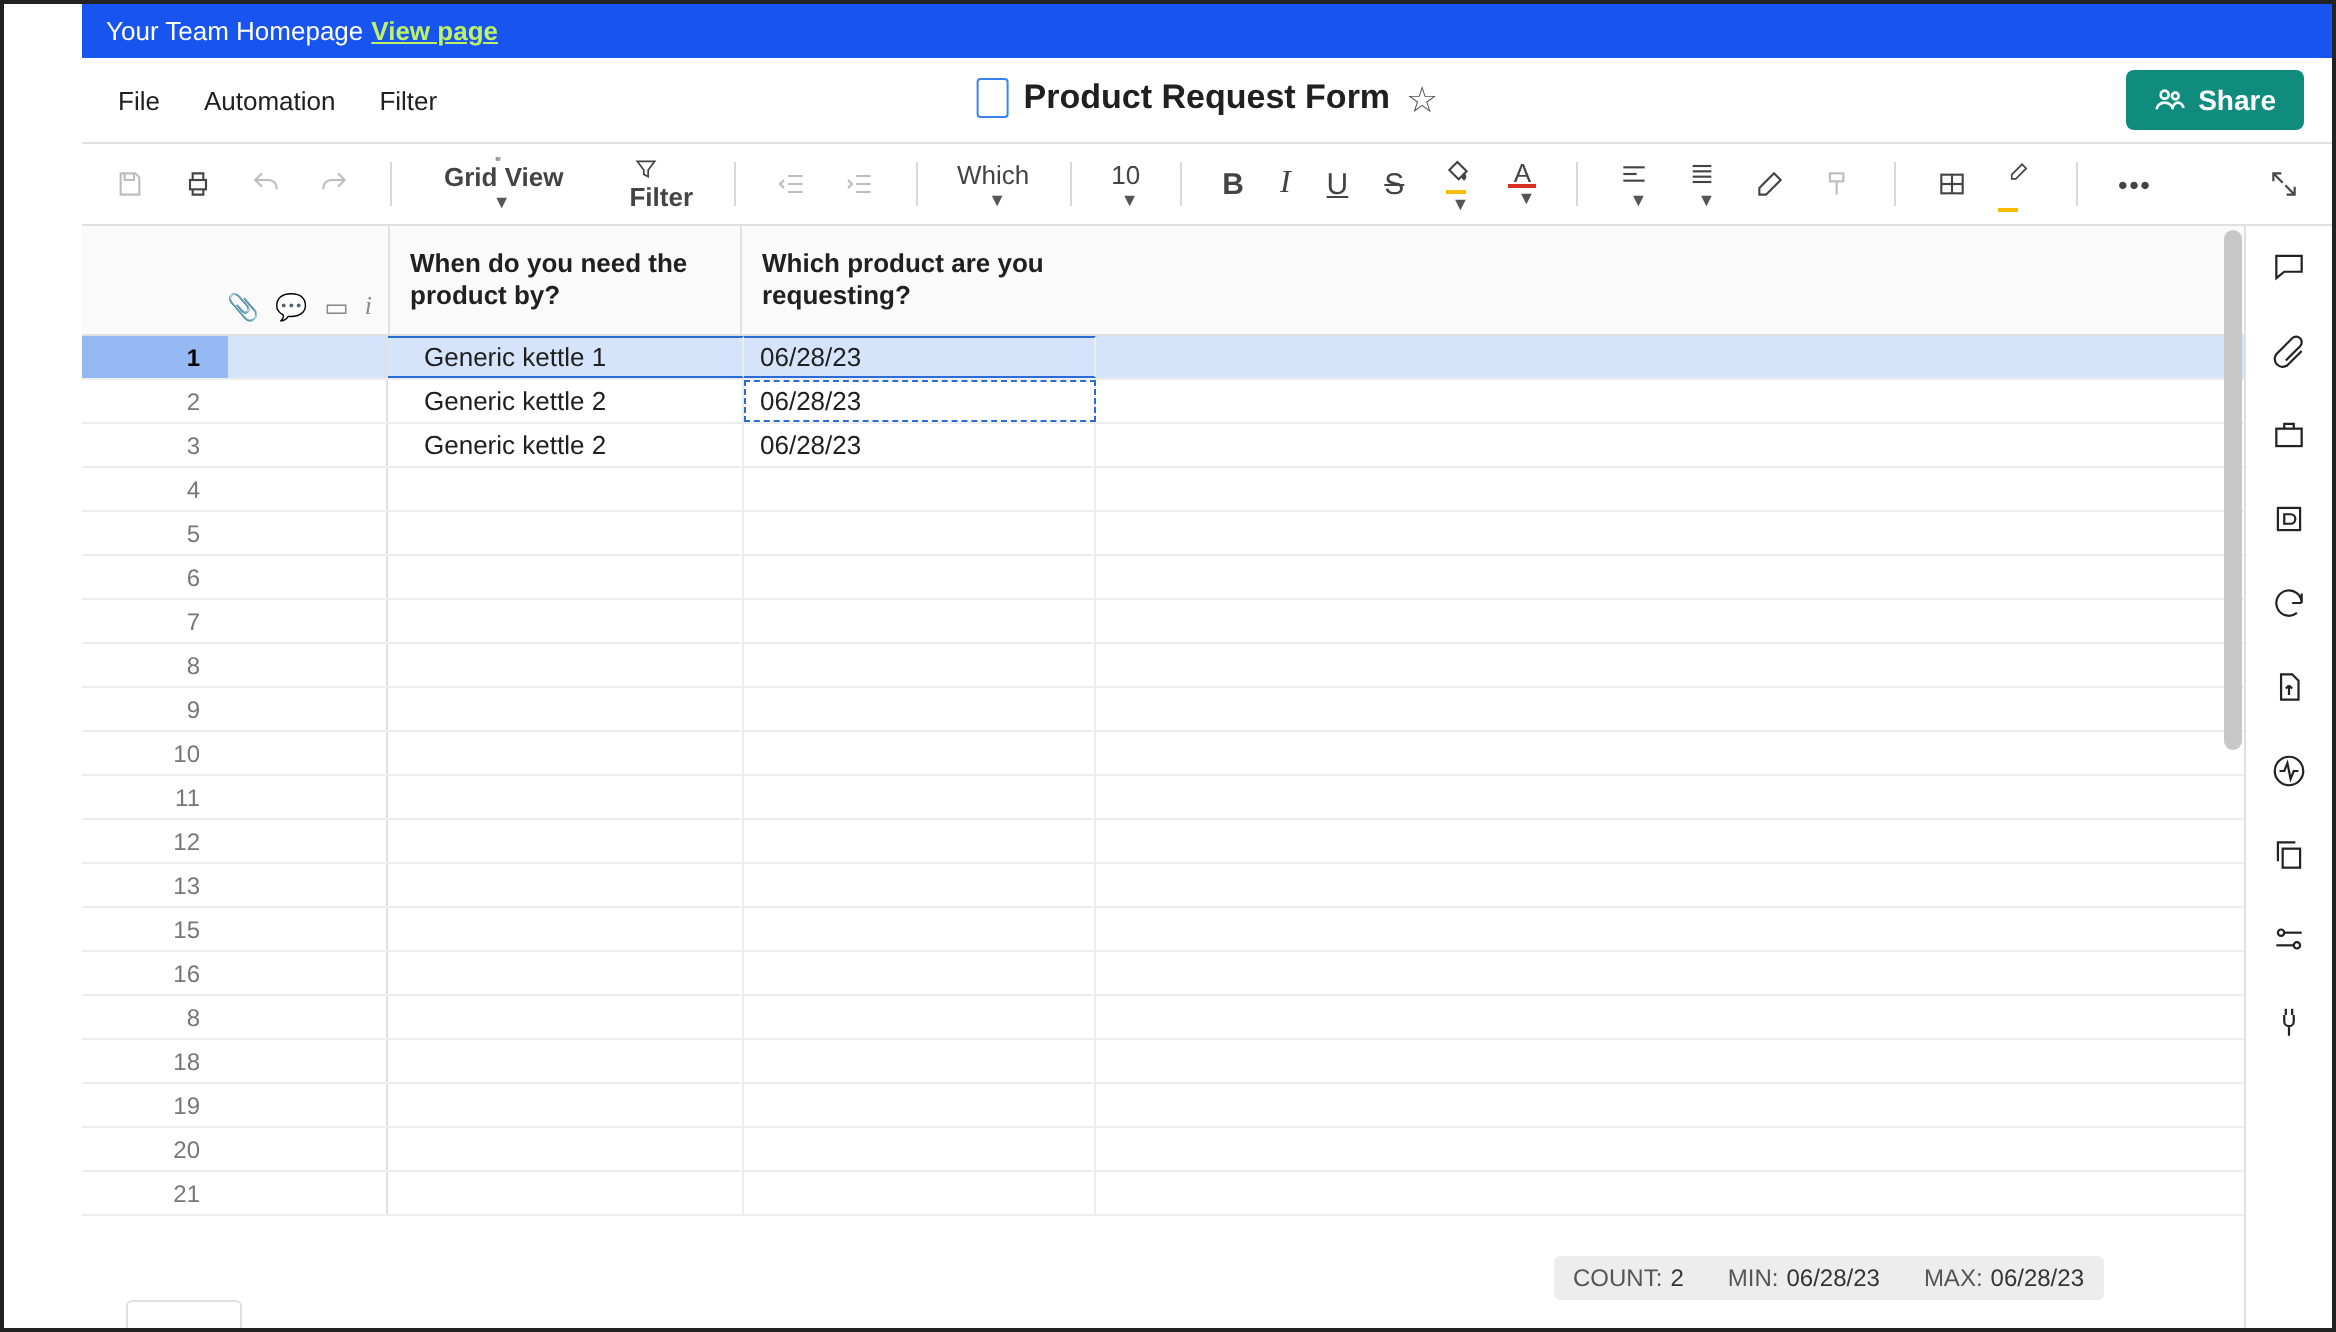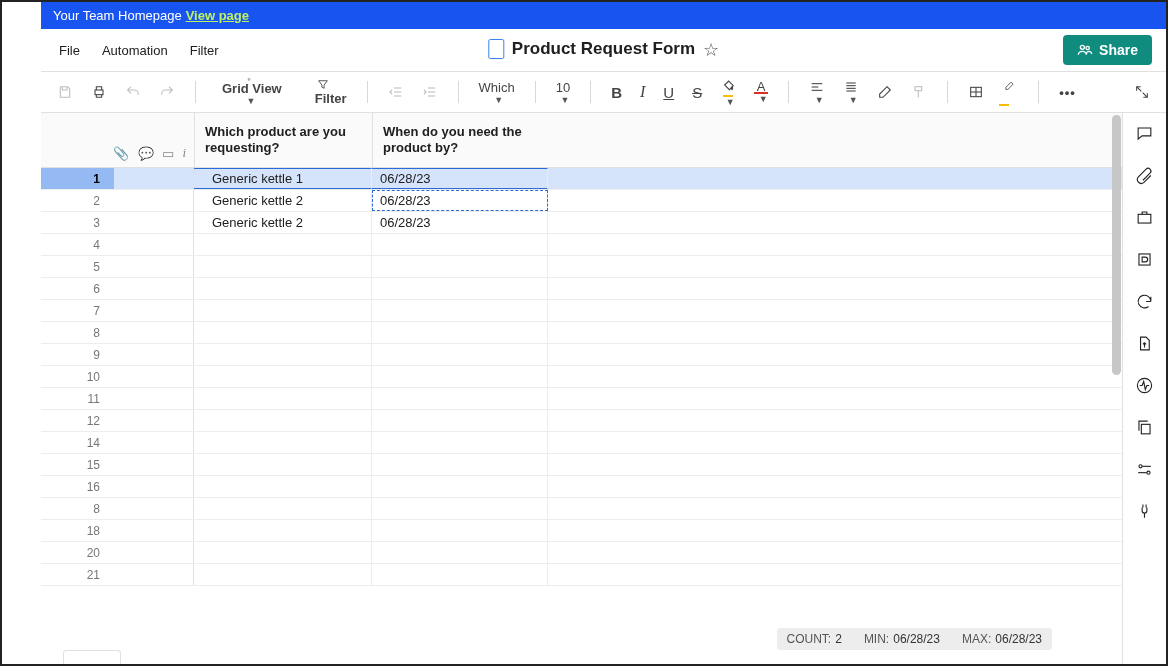--- a/index.html
+++ b/index.html
@@ -264,22 +264,22 @@
   <div class="workspace">
     <div class="sheet-area">
 
       <div class="colhdrs">
         <div class="corner">
           <span>📎</span>
           <span>💬</span>
           <span>▭</span>
           <span style="font-style:italic;font-family:serif;">i</span>
         </div>
+        <div class="colcell colB">When do you need the product by?</div>
         <div class="colcell colA">Which product are you requesting?</div>
-        <div class="colcell colB">When do you need the product by?</div>
       </div>
 
       <div class="rows" id="rows">
           <div class="row sel">
             <div class="num">1</div>
             <div class="gutter"></div>
             <div class="cell cellA solid-sel-top solid-sel-bottom">Generic kettle 1</div>
             <div class="cell cellB solid-sel-top solid-sel-bottom">06/28/23</div>
           </div>
           <div class="row">
@@ -342,21 +342,21 @@
             <div class="cell cellA"></div>
             <div class="cell cellB"></div>
           </div>
           <div class="row">
             <div class="num">12</div>
             <div class="gutter"></div>
             <div class="cell cellA"></div>
             <div class="cell cellB"></div>
           </div>
           <div class="row">
-            <div class="num">14</div>
+            <div class="num">13</div>
             <div class="gutter"></div>
             <div class="cell cellA"></div>
             <div class="cell cellB"></div>
           </div>
           <div class="row">
             <div class="num">15</div>
             <div class="gutter"></div>
             <div class="cell cellA"></div>
             <div class="cell cellB"></div>
           </div>
@@ -367,20 +367,26 @@
             <div class="cell cellB"></div>
           </div>
           <div class="row">
             <div class="num">8</div>
             <div class="gutter"></div>
             <div class="cell cellA"></div>
             <div class="cell cellB"></div>
           </div>
           <div class="row">
             <div class="num">18</div>
+            <div class="gutter"></div>
+            <div class="cell cellA"></div>
+            <div class="cell cellB"></div>
+          </div>
+          <div class="row">
+            <div class="num">19</div>
             <div class="gutter"></div>
             <div class="cell cellA"></div>
             <div class="cell cellB"></div>
           </div>
           <div class="row">
             <div class="num">20</div>
             <div class="gutter"></div>
             <div class="cell cellA"></div>
             <div class="cell cellB"></div>
           </div>

